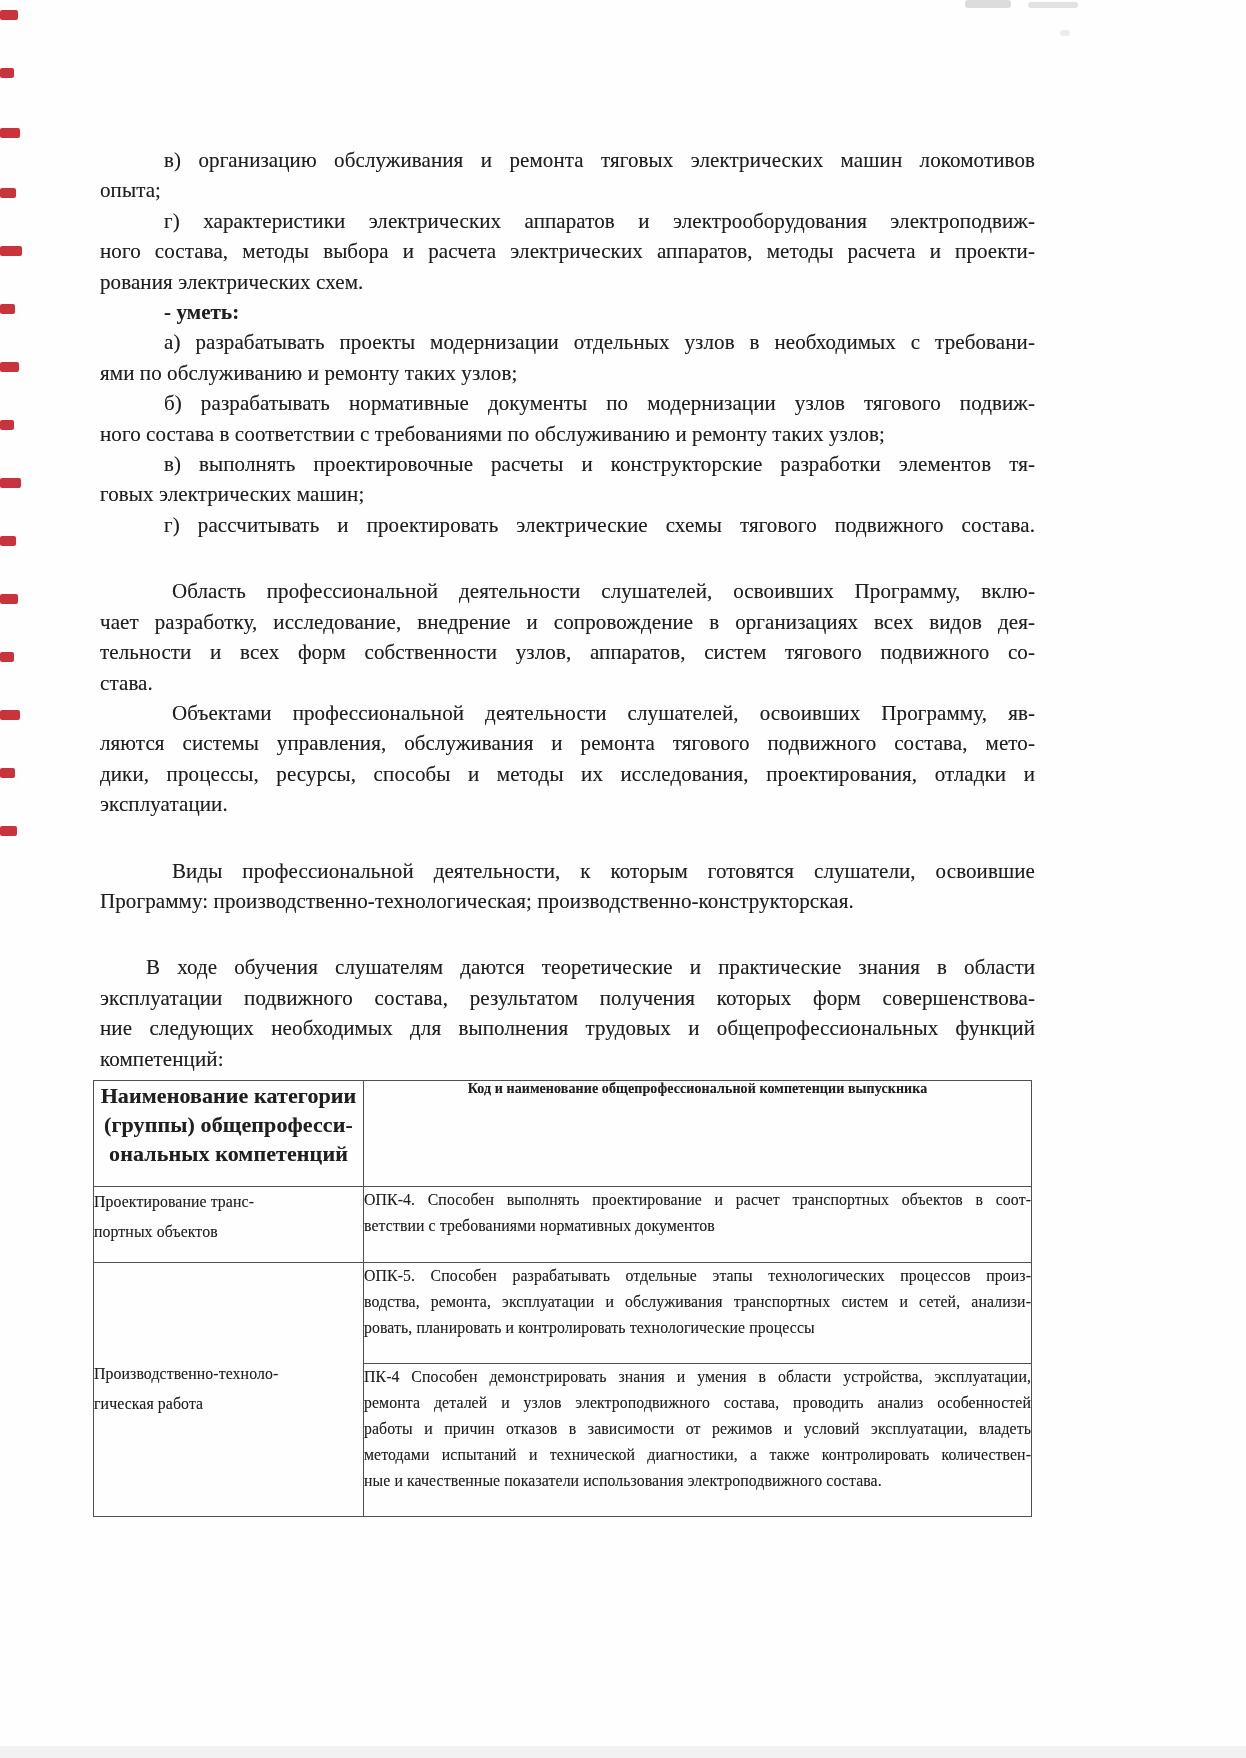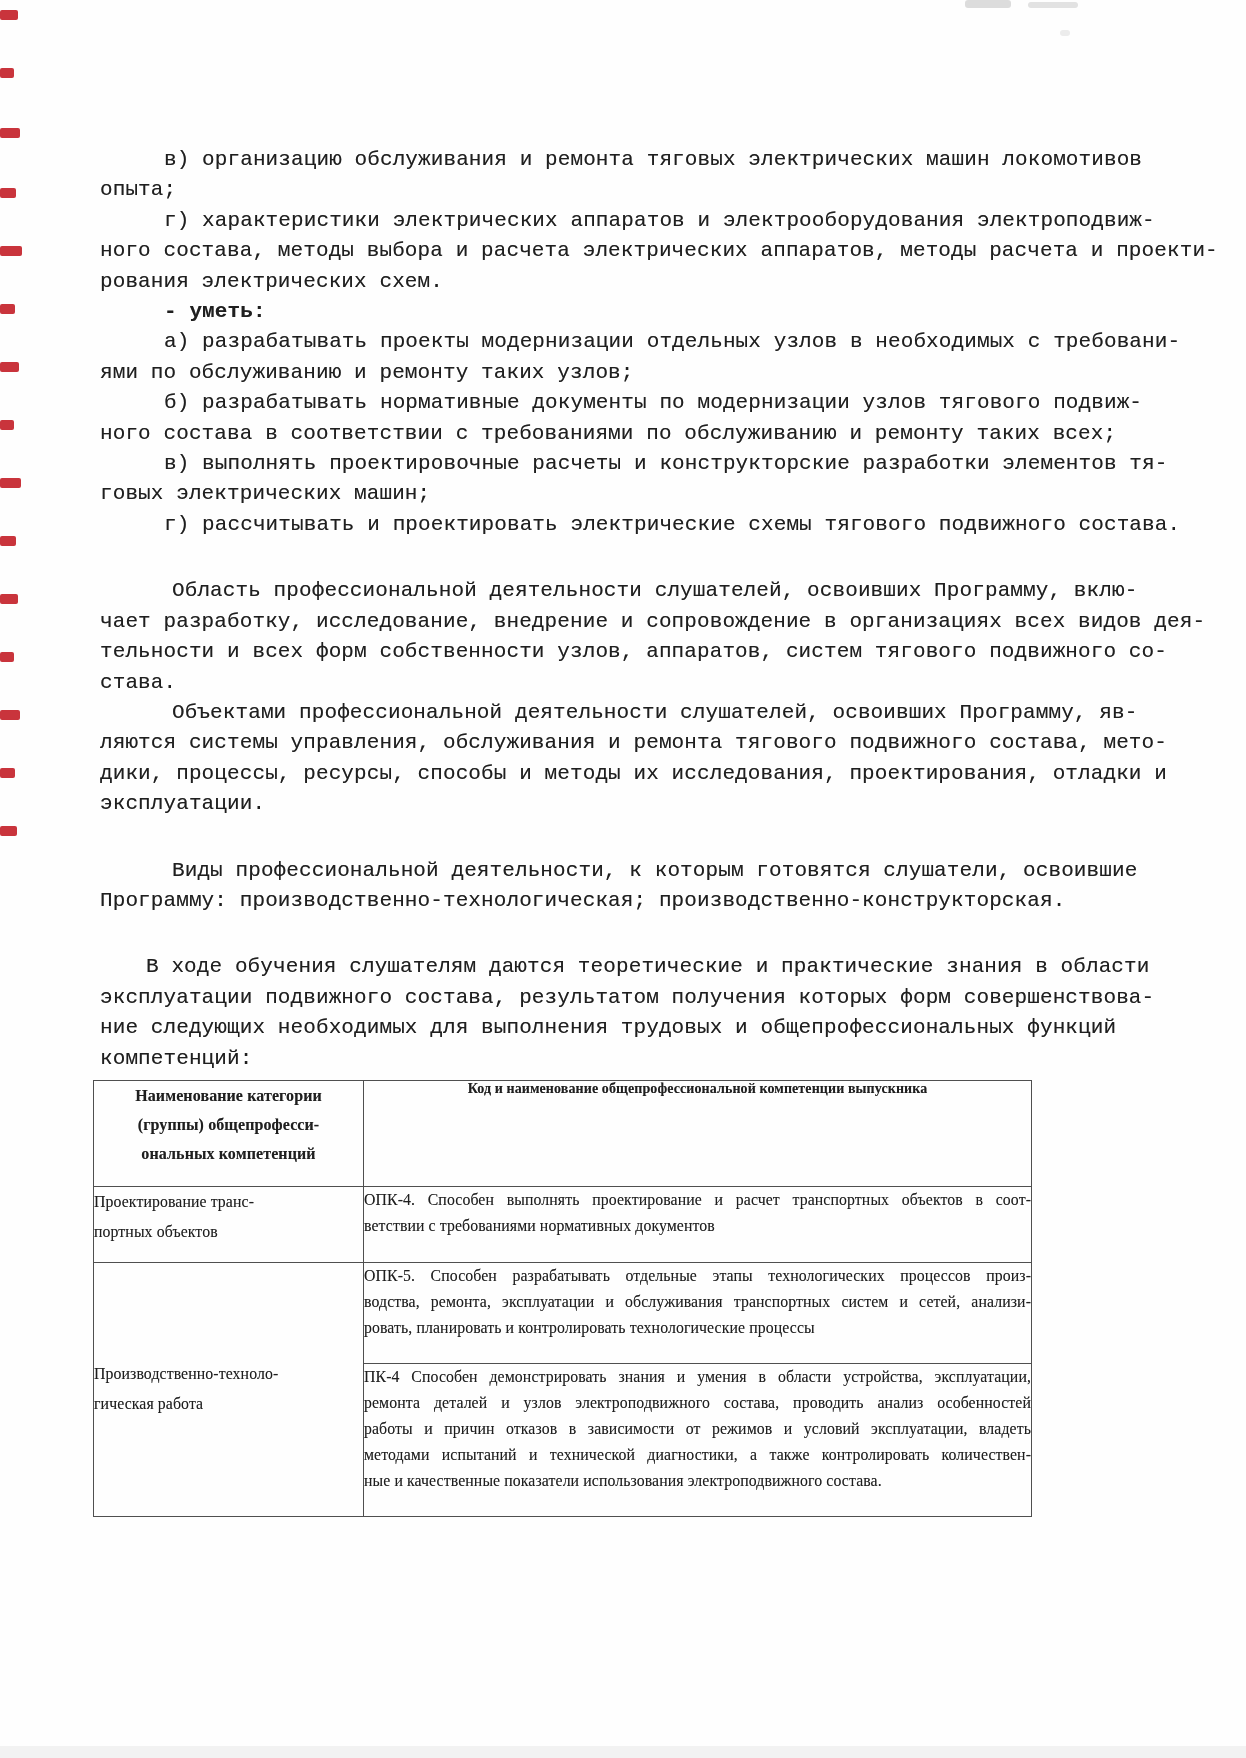--- a/index.html
+++ b/index.html
@@ -37,21 +37,20 @@
     letter-spacing: 0.1px;
     text-shadow: 0 0 0.6px rgba(25,25,25,0.45);
   }
   .para { margin: 0; }
   .para.space { margin-top: 36px; }
   .para.bold .line { font-weight: bold; }
   .line {
     line-height: 30.4px;
     white-space: nowrap;
     text-align: left;
-    font-family: Liberation Mono, monospace;
   }
   .line.fill { text-align: justify; text-align-last: justify; }
   
   .tbl {
     margin: 6px 0 0 -7px;
     width: 939px;
     border-collapse: collapse;
     table-layout: fixed;
     font-size: 15.8px;
     text-shadow: 0 0 0.5px rgba(25,25,25,0.4);
@@ -61,21 +60,21 @@
     vertical-align: top;
     padding: 0;
   }
   .tbl .col-cat { width: 269px; }
   .tbl tr.hdr-row { height: 106px; }
   .tbl tr.row-opk4 { height: 76px; }
   .tbl tr.row-opk5 { height: 101px; }
   .tbl tr.row-pk4  { height: 153px; }
   .cell-pad-cat  { padding: 8px 8px 4px 10px; }
   .cell-pad-comp { padding: 9px 6px 4px 16px; }
-  .hdr-cat { text-align: center; font-weight: bold; font-size: 16px; padding-top: 9px; }
+  .hdr-cat { text-align: center; font-weight: bold; font-size: 22px; padding-top: 9px; }
   .hdr-comp { text-align: center; font-weight: bold; font-size: 14px; padding-top: 36px; }
   .tbl td.vmid { vertical-align: middle; }
   .cline { line-height: 26px; white-space: nowrap; text-align: left; }
   .cline.fill { text-align: justify; text-align-last: justify; }
   .catline { line-height: 30px; white-space: nowrap; }
   .hdr-cat .catline { line-height: 29px; }
 </style>
 </head>
 <body>
 
@@ -120,21 +119,21 @@
         </div>
         <div class="para bold">
           <div class="line" style="text-indent: 64px;">- уметь:</div>
         </div>
         <div class="para">
           <div class="line fill" style="text-indent: 64px;">а) разрабатывать проекты модернизации отдельных узлов в необходимых с требовани-</div>
           <div class="line">ями по обслуживанию и ремонту таких узлов;</div>
         </div>
         <div class="para">
           <div class="line fill" style="text-indent: 64px;">б) разрабатывать нормативные документы по модернизации узлов тягового подвиж-</div>
-          <div class="line">ного состава в соответствии с требованиями по обслуживанию и ремонту таких всех;</div>
+          <div class="line">ного состава в соответствии с требованиями по обслуживанию и ремонту таких узлов;</div>
         </div>
         <div class="para">
           <div class="line fill" style="text-indent: 64px;">в) выполнять проектировочные расчеты и конструкторские разработки элементов тя-</div>
           <div class="line">говых электрических машин;</div>
         </div>
         <div class="para">
           <div class="line fill" style="text-indent: 64px;">г) рассчитывать и проектировать электрические схемы тягового подвижного состава.</div>
         </div>
         <div class="para space">
           <div class="line fill" style="text-indent: 72px;">Область профессиональной деятельности слушателей, освоивших Программу, вклю-</div>

